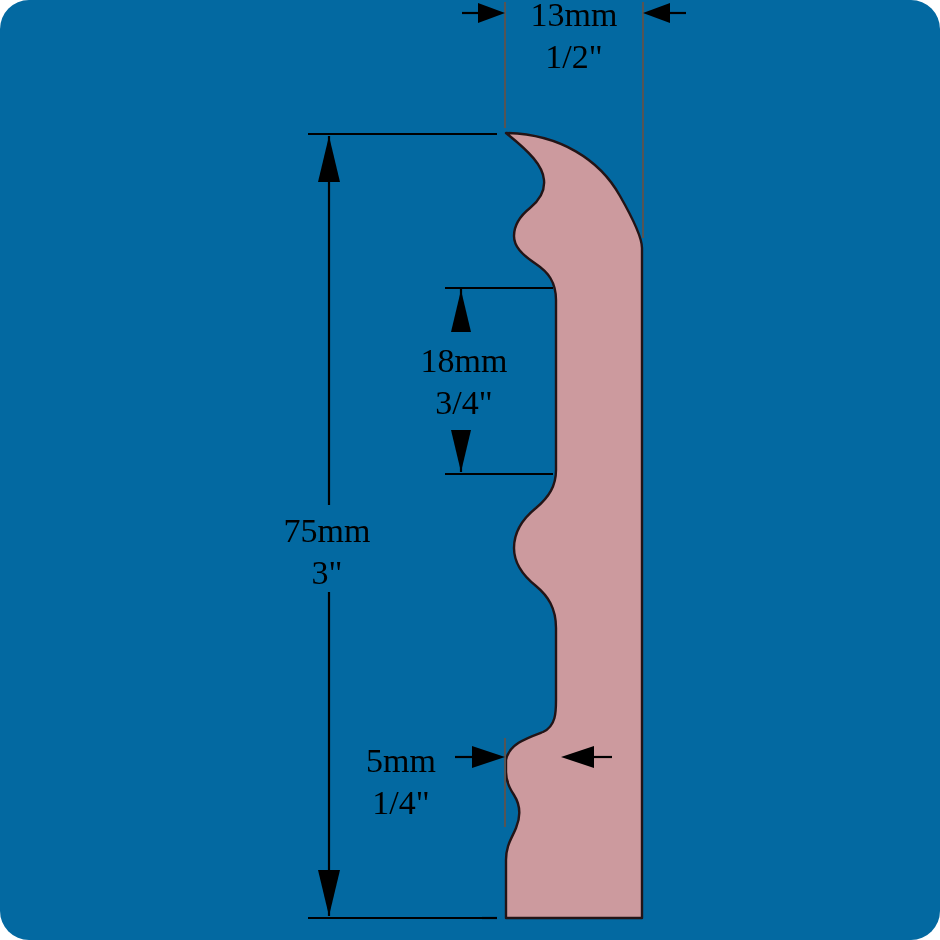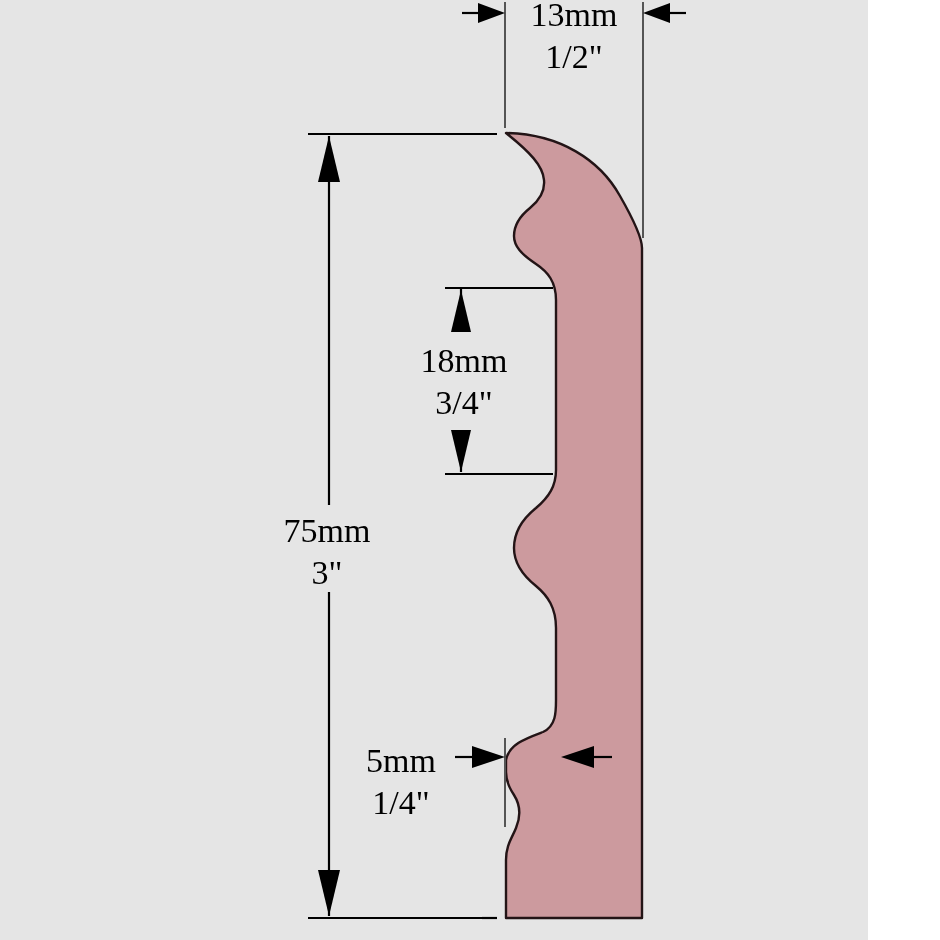--- a/index.html
+++ b/index.html
@@ -9,23 +9,24 @@
     background: #ffffff;
   }
   body {
     width: 940px;
     height: 940px;
     font-family: "Liberation Serif", serif;
     overflow: hidden;
   }
   #drawing-root {
     position: relative;
-    width: 868px;
+    width: 940px;
     height: 940px;
-    background: #e5e5e5;
+    background: #0369a1;
+    border-radius: 29px;
   }
   #drawing-svg {
     position: absolute;
     top: 0;
     left: 0;
     width: 940px;
     height: 940px;
     display: block;
   }
   .dim-text {

